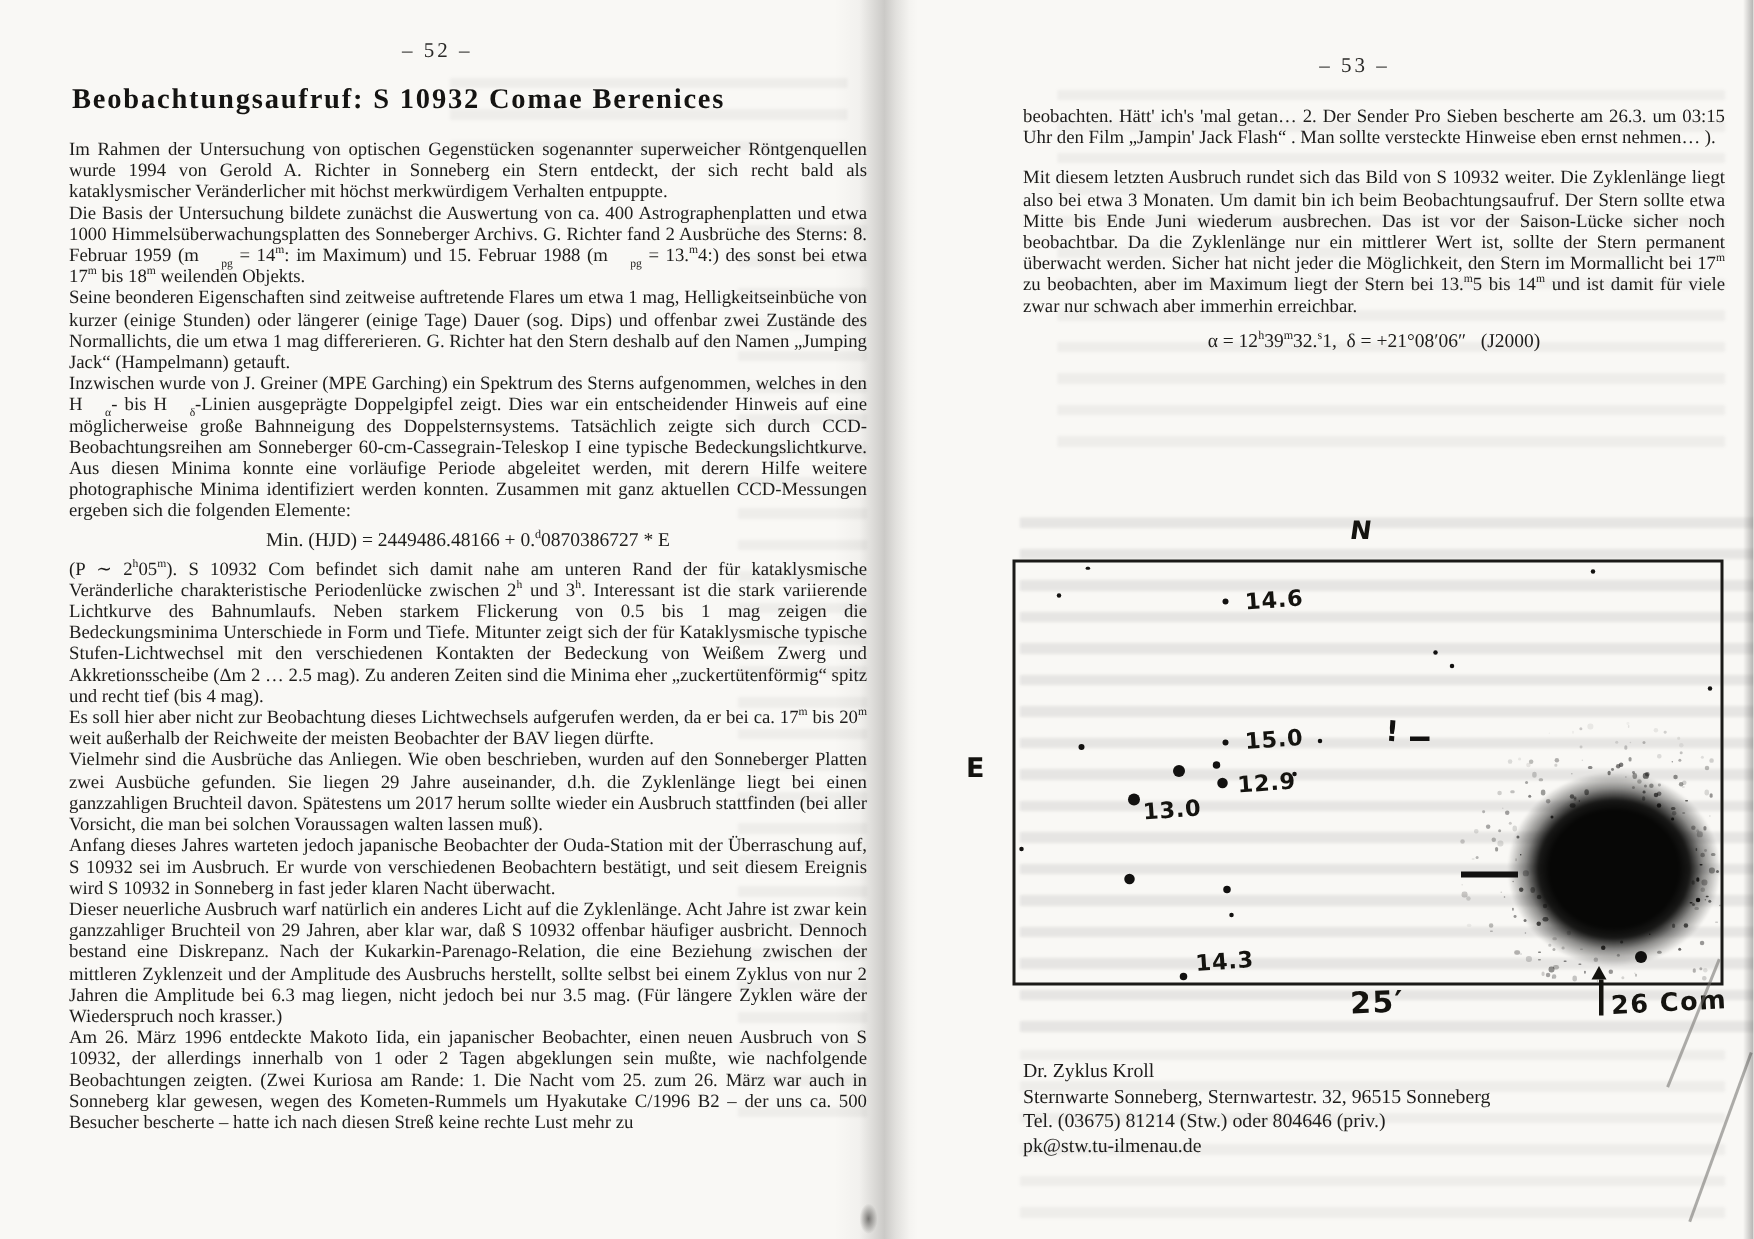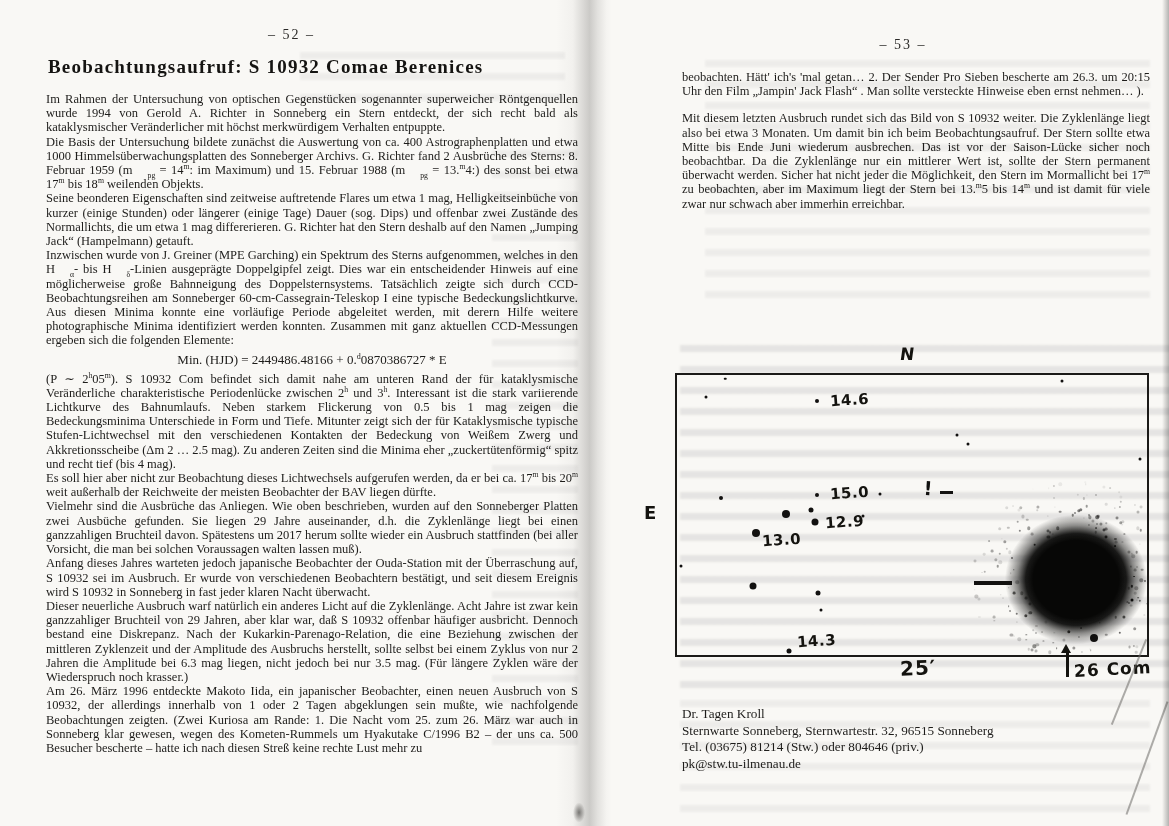--- a/index.html
+++ b/index.html
@@ -88,22 +88,23 @@
   </div>
 
   <div class="page page-right">
     <div class="bleed bleed-soft" style="left:95px;top:60px;width:445px;height:250px;"></div>
     <div class="bleed" style="left:70px;top:345px;width:505px;height:350px;"></div>
     <div class="bleed bleed-soft" style="left:70px;top:700px;width:470px;height:115px;"></div>
 
     <div class="pageno pageno-right">– 53 –</div>
 
     <div class="textcol textcol-right">
-      <p class="para">beobachten. Hätt' ich's 'mal getan… 2. Der Sender Pro Sieben bescherte am 26.3. um 20:15 Uhr den Film „Jampin' Jack Flash“ . Man sollte versteckte Hinweise eben ernst nehmen… ).</p>
+      <p class="para">beobachten. Hätt' ich's 'mal getan… 2. Der Sender Pro Sieben bescherte am 26.3. um 03:15 Uhr den Film „Jampin' Jack Flash“ . Man sollte versteckte Hinweise eben ernst nehmen… ).</p>
       <p class="para gap-top">Mit diesem letzten Ausbruch rundet sich das Bild von S 10932 weiter. Die Zyklenlänge liegt also bei etwa 3 Monaten. Um damit bin ich beim Beobachtungsaufruf. Der Stern sollte etwa Mitte bis Ende Juni wiederum ausbrechen. Das ist vor der Saison-Lücke sicher noch beobachtbar. Da die Zyklenlänge nur ein mittlerer Wert ist, sollte der Stern permanent überwacht werden. Sicher hat nicht jeder die Möglichkeit, den Stern im Mormallicht bei 17<sup>m</sup> zu beobachten, aber im Maximum liegt der Stern bei 13.<sup>m</sup>5 bis 14<sup>m</sup> und ist damit für viele zwar nur schwach aber immerhin erreichbar.</p>
+      <div class="coords">α = 12<sup>h</sup>39<sup>m</sup>32.<sup>s</sup>1,&nbsp; δ = +21°08′06″&nbsp;&nbsp; (J2000)</div>
     </div>
 
     <div class="chart-area">
       <div class="hand n-label">N</div>
       <div class="hand e-label">E</div>
       <div class="chart-box">
         <div style="position:absolute;left:0;top:0;width:100%;height:100%;">
             <div class="star" style="left: 10.3%; top: 1.4%; height: 2.5px; width: 2.5px;"></div>
             <div class="star" style="left: 6.1%; top: 7.8%; height: 3px; width: 3px;"></div>
             <div class="star" style="left: 29.8%; top: 9.2%; height: 4px; width: 4px;"></div>
@@ -317,21 +318,21 @@
         <div class="bang">!</div>
         <div class="bang-dash"></div>
       </div>
       <div class="hand scale-label">25′</div>
       <div class="arrow-line"></div>
       <div class="arrow-head"></div>
       <div class="hand label26">26 Com</div>
     </div>
 
     <div class="contact">
-      <div>Dr. Tagen Kroll</div>
+      <div>Dr. Zyklus Kroll</div>
       <div>Sternwarte Sonneberg, Sternwartestr. 32, 96515 Sonneberg</div>
       <div>Tel. (03675) 81214 (Stw.) oder 804646 (priv.)</div>
       <div>pk@stw.tu-ilmenau.de</div>
     </div>
   </div>
 
   <div class="gutter"></div>
   <div class="gutter-smudge"></div>
   <div class="right-edge"></div>
   <div class="scratch scratch1"></div>

